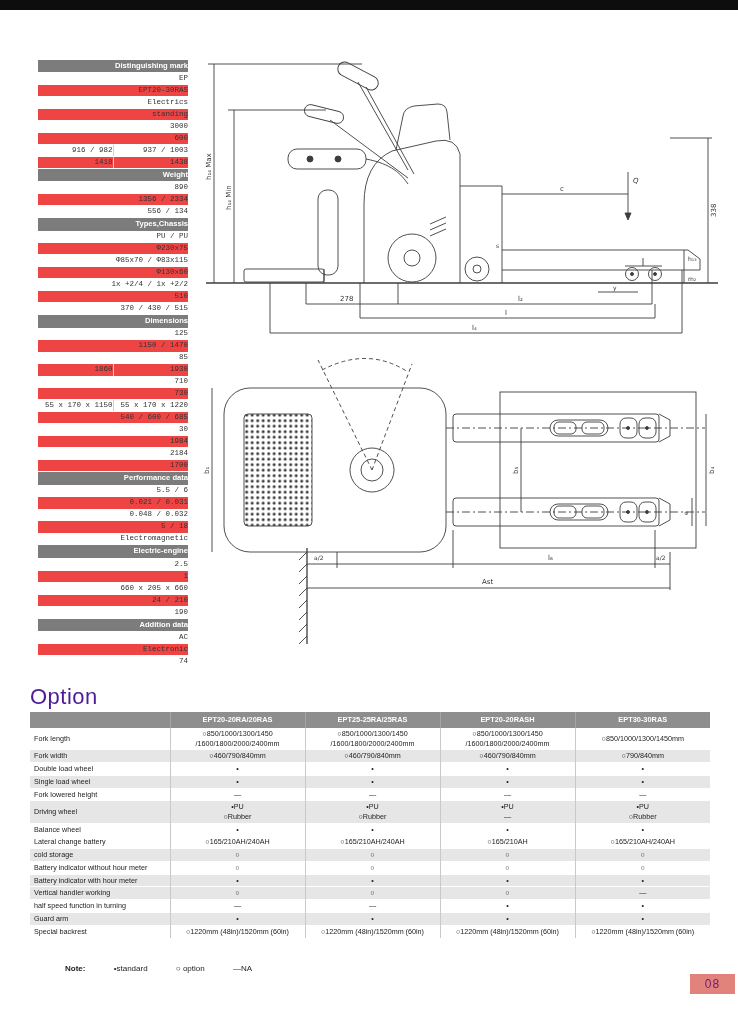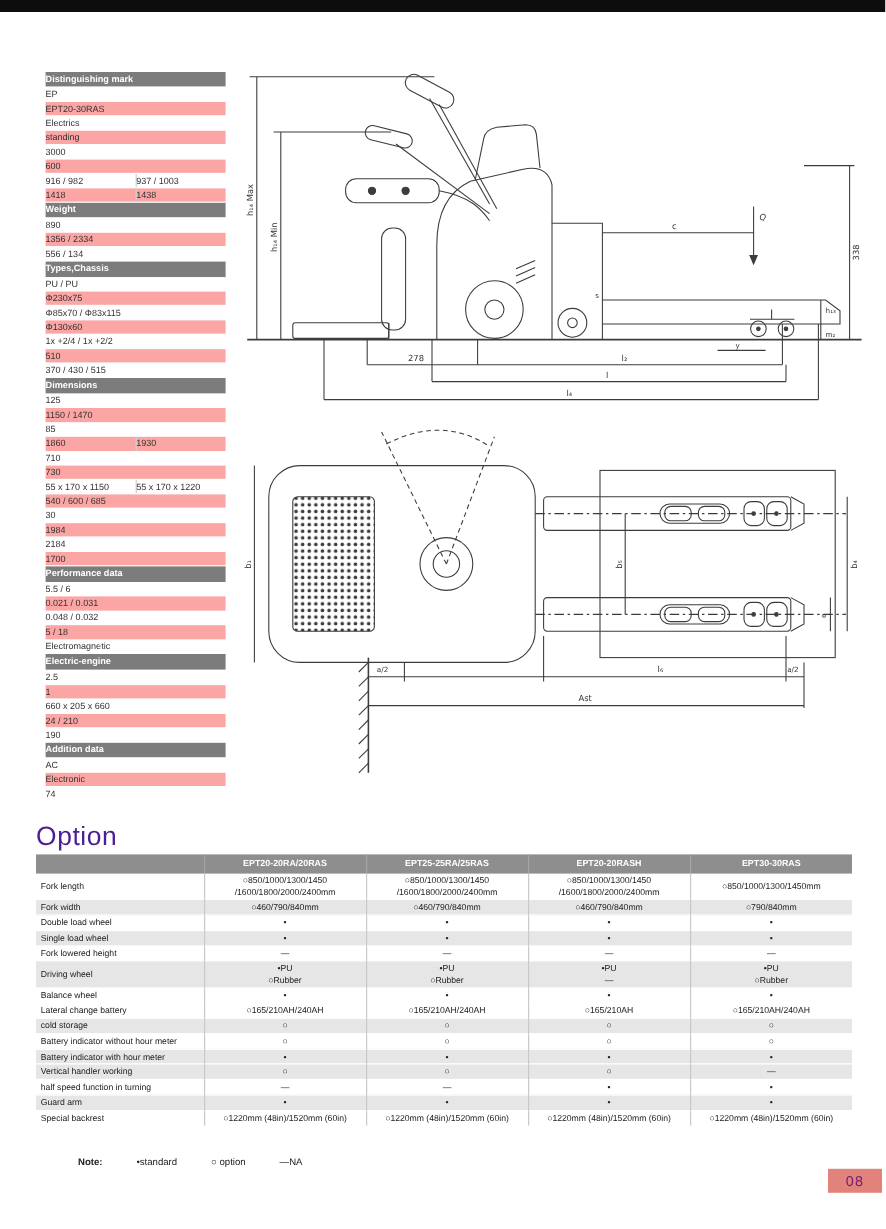--- a/index.html
+++ b/index.html
@@ -2,24 +2,24 @@
 <html><head>
 <meta charset="utf-8">
 <style>
   html,body{margin:0;padding:0;background:#fff;}
   .page{position:relative;width:738px;height:1024px;background:#ffffff;overflow:hidden;
         font-family:"Liberation Sans",sans-serif;}
   .topbar{position:absolute;left:0;top:0;width:738px;height:10px;background:#0d0d0d;}
 
   
   .spec-table{position:absolute;left:38px;top:60px;width:150px;font-size:7.5px;color:#333;}
-  .spec-h{background:#7c7c7c;color:#fff;font-weight:bold;text-align:left;
+  .spec-h{background:#7c7c7c;color:#fff;font-weight:bold;text-align:right;
           height:12.3px;line-height:12.3px;font-size:7.6px;margin-bottom:0.9px;}
-  .spec-r{background:#fff;text-align:left;height:11.1px;line-height:11.1px;margin-bottom:0.9px;}
-  .spec-r.alt{background:#fca5a5;}
+  .spec-r{background:#fff;text-align:right;height:11.1px;line-height:11.1px;margin-bottom:0.9px;font-family:Liberation Mono, monospace;}
+  .spec-r.alt{background:#ef4444;}
   .spec-r.two{display:flex;}
   .spec-r.two span{flex:1;}
   .spec-r.two span + span{border-left:1px solid #cfcfcf;}
 
   
   .drawing{position:absolute;}
   #side-svg{left:200px;top:52px;}
   #plan-svg{left:200px;top:352px;}
   .dim{font-size:7px;fill:#333;stroke:none;font-family:"DejaVu Sans",sans-serif;}
   .dim.small{font-size:6px;}

